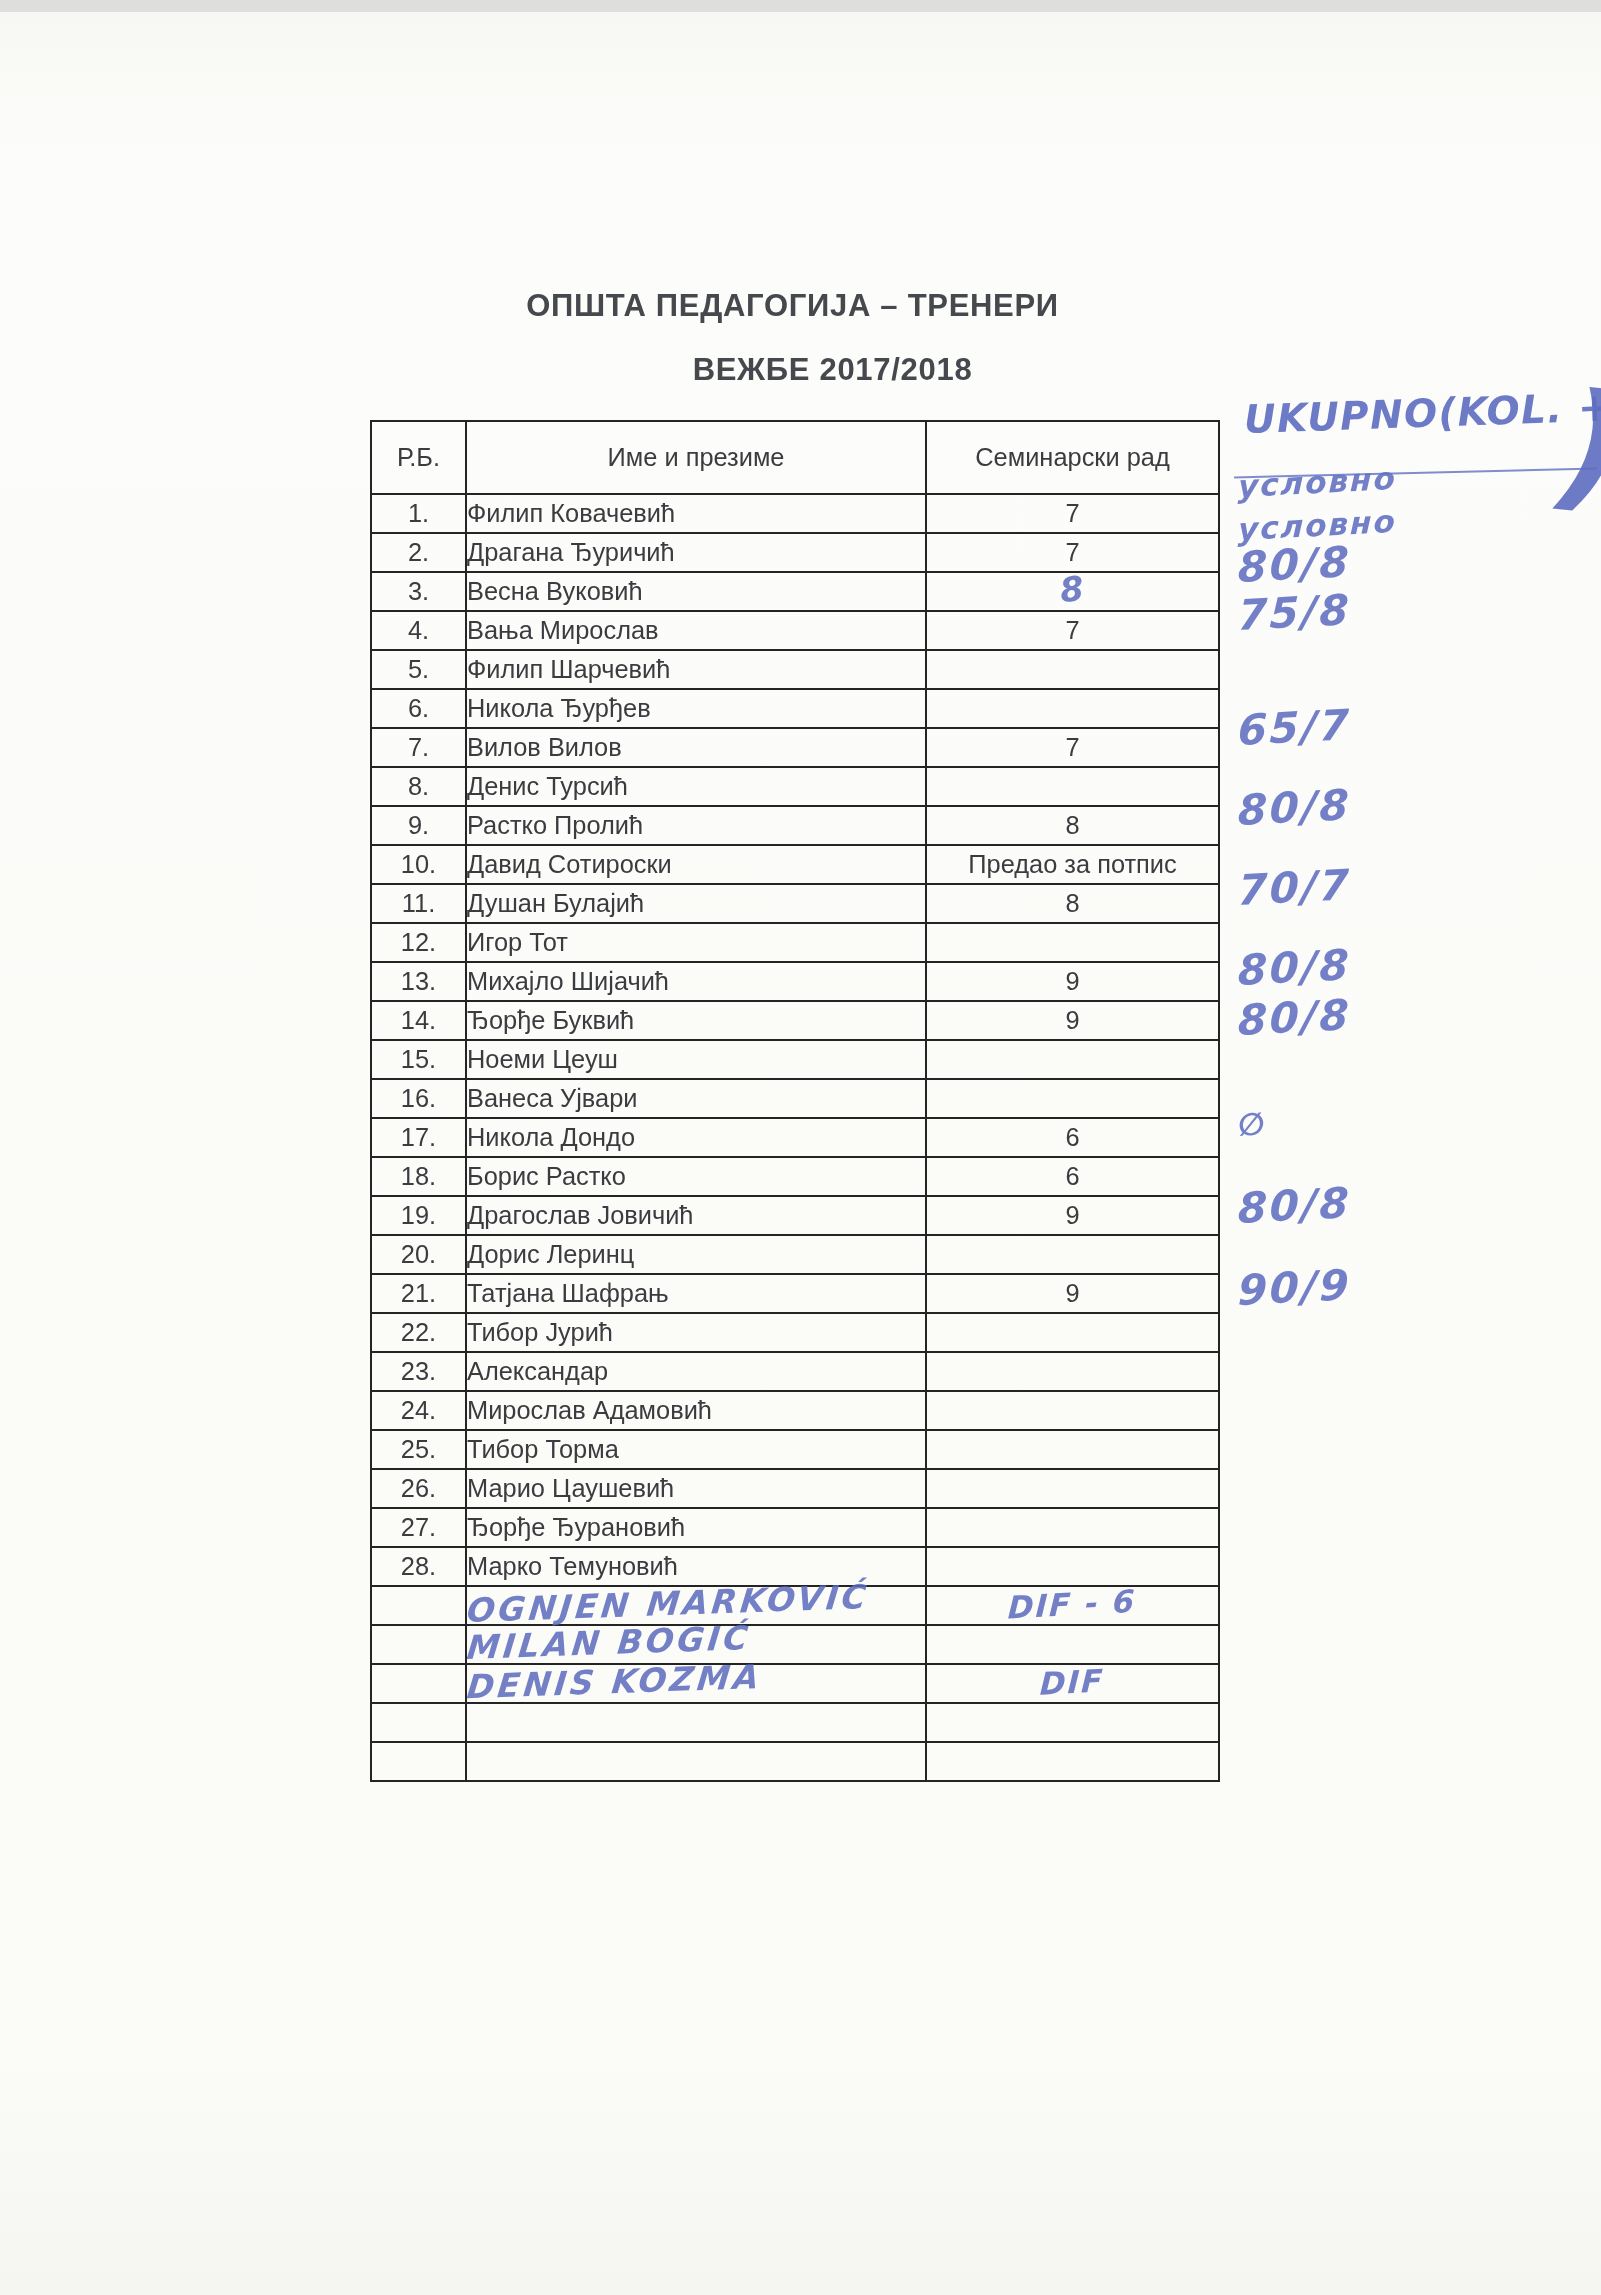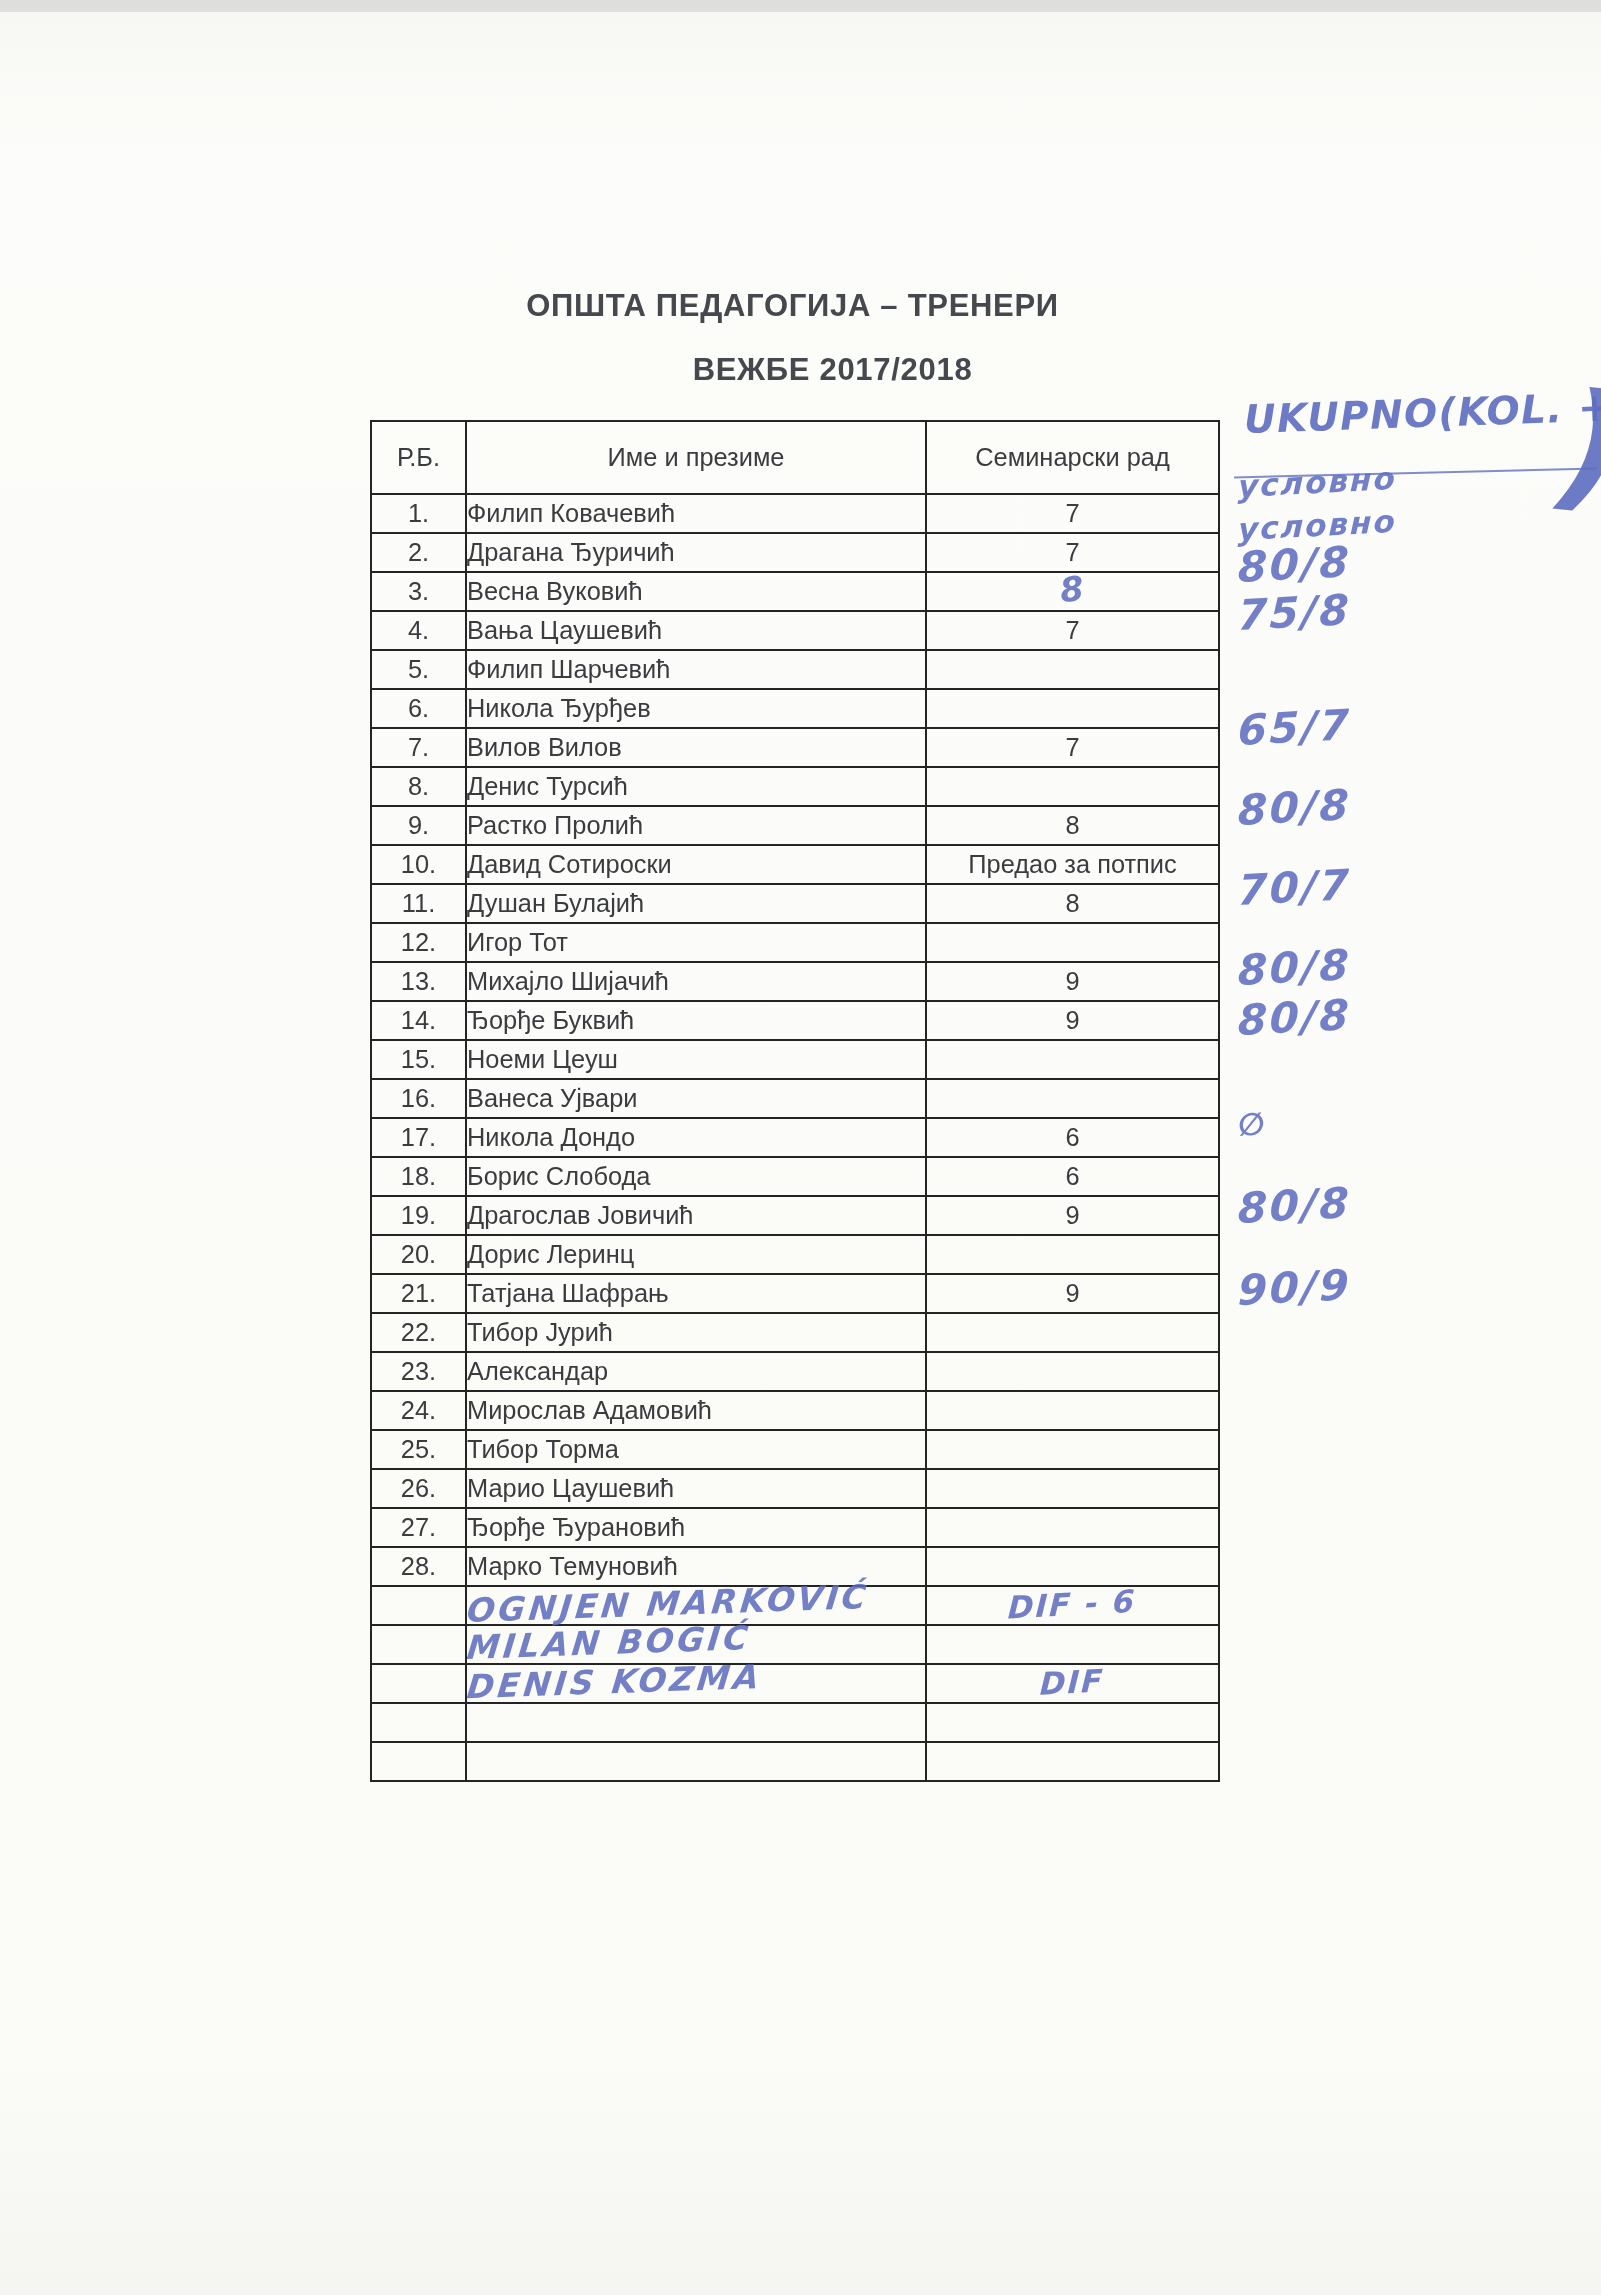--- a/index.html
+++ b/index.html
@@ -110,21 +110,21 @@
           <td class="name-cell"><span class="">Драгана Ђуричић</span></td>
           <td class="sem-cell"><span class="">7</span></td>
         </tr>
         <tr>
           <td class="num-cell"><span>3.</span></td>
           <td class="name-cell"><span class="">Весна Вуковић</span></td>
           <td class="sem-cell"><span class="ink hw-grade hw-grade-cell8">8</span></td>
         </tr>
         <tr>
           <td class="num-cell"><span>4.</span></td>
-          <td class="name-cell"><span class="">Вања Цаушевић</span></td>
+          <td class="name-cell"><span class="">Вања Мирослав</span></td>
           <td class="sem-cell"><span class="">7</span></td>
         </tr>
         <tr>
           <td class="num-cell"><span>5.</span></td>
           <td class="name-cell"><span class="">Филип Шарчевић</span></td>
           <td class="sem-cell"><span class=""></span></td>
         </tr>
         <tr>
           <td class="num-cell"><span>6.</span></td>
           <td class="name-cell"><span class="">Никола Ђурђев</span></td>
@@ -180,21 +180,21 @@
           <td class="name-cell"><span class="">Ванеса Ујвари</span></td>
           <td class="sem-cell"><span class=""></span></td>
         </tr>
         <tr>
           <td class="num-cell"><span>17.</span></td>
           <td class="name-cell"><span class="">Никола Дондо</span></td>
           <td class="sem-cell"><span class="">6</span></td>
         </tr>
         <tr>
           <td class="num-cell"><span>18.</span></td>
-          <td class="name-cell"><span class="">Борис Слобода</span></td>
+          <td class="name-cell"><span class="">Борис Растко</span></td>
           <td class="sem-cell"><span class="">6</span></td>
         </tr>
         <tr>
           <td class="num-cell"><span>19.</span></td>
           <td class="name-cell"><span class="">Драгослав Јовичић</span></td>
           <td class="sem-cell"><span class="">9</span></td>
         </tr>
         <tr>
           <td class="num-cell"><span>20.</span></td>
           <td class="name-cell"><span class="">Дорис Леринц</span></td>

